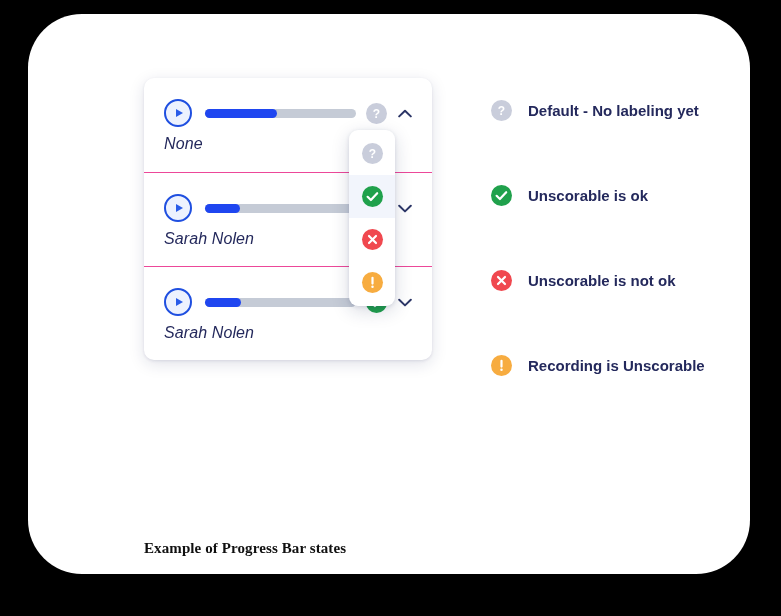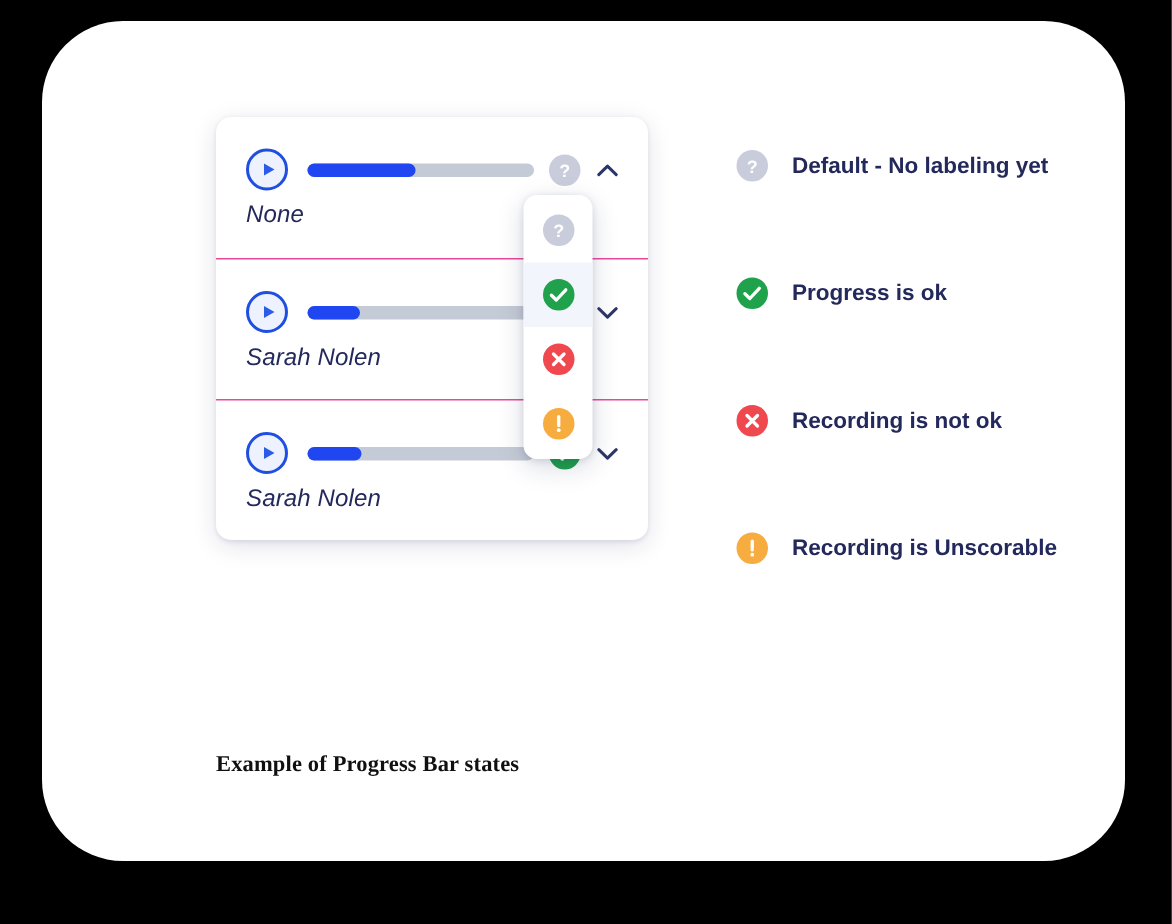--- a/index.html
+++ b/index.html
@@ -185,21 +185,21 @@
     font-size: 15px;
     font-weight: 700;
     color: #24295c;
     white-space: nowrap;
   }
 
   
   #caption {
     position: absolute;
     left: 116px;
-    top: 488px;
+    top: 526px;
     font-family: "Liberation Serif", serif;
     font-size: 15px;
     font-weight: bold;
     color: #101010;
     letter-spacing: 0.1px;
   }
 </style>
 </head>
 <body>
 
@@ -317,30 +317,30 @@
       </div>
       <div class="legend-label">Default - No labeling yet</div>
     </div>
 
     <div class="legend-row">
       <div class="badge ok">
         <svg width="21" height="21" viewBox="0 0 21 21">
             <path d="M5.6 10.8 L8.9 14 L15.2 7.2" fill="none" stroke="#ffffff" stroke-width="2.2" stroke-linecap="round" stroke-linejoin="round"></path>
           </svg>
       </div>
-      <div class="legend-label">Progress is ok</div>
+      <div class="legend-label">Unscorable is ok</div>
     </div>
 
     <div class="legend-row">
       <div class="badge notok">
         <svg width="21" height="21" viewBox="0 0 21 21">
             <path d="M7 7 L14 14 M14 7 L7 14" fill="none" stroke="#ffffff" stroke-width="2.2" stroke-linecap="round"></path>
           </svg>
       </div>
-      <div class="legend-label">Recording is not ok</div>
+      <div class="legend-label">Unscorable is not ok</div>
     </div>
 
     <div class="legend-row">
       <div class="badge unsc">
         <svg width="21" height="21" viewBox="0 0 21 21">
             <path d="M10.5 5.8 L10.5 11.6" fill="none" stroke="#ffffff" stroke-width="2.2" stroke-linecap="round"></path>
             <circle cx="10.5" cy="14.8" r="1.25" fill="#ffffff"></circle>
           </svg>
       </div>
       <div class="legend-label">Recording is Unscorable</div>

